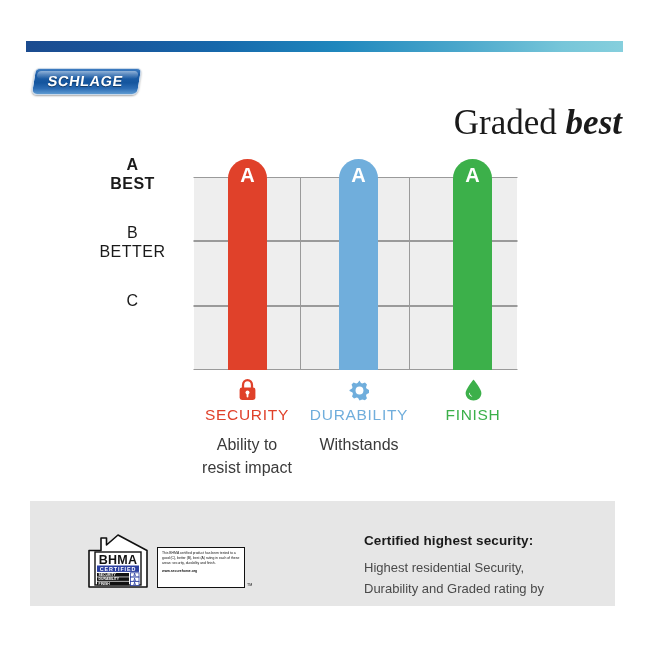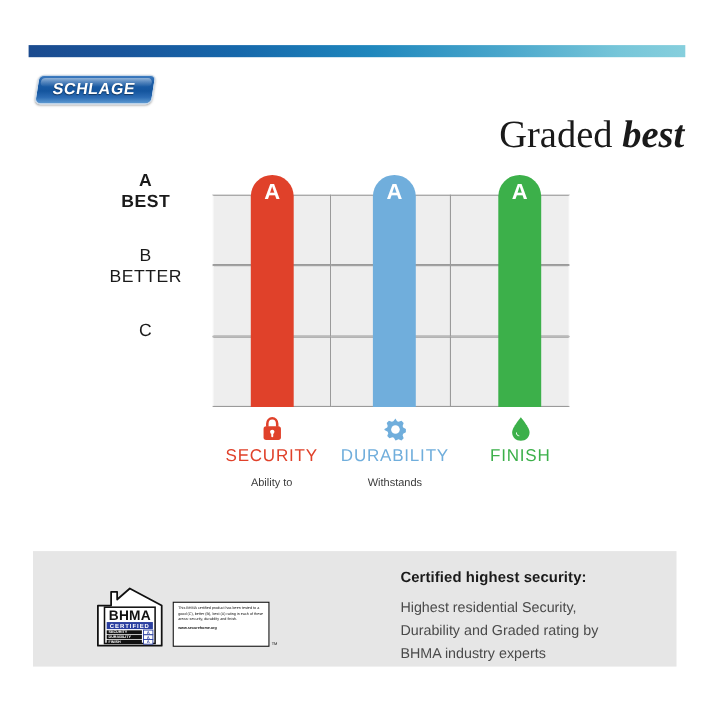--- a/index.html
+++ b/index.html
@@ -94,21 +94,21 @@
     font-size:20px;font-weight:bold;
     font-family:"Liberation Sans", sans-serif;
   }
 
   .catcol{position:absolute;width:130px;text-align:center;}
   .icon-wrap{height:28px;display:flex;align-items:center;justify-content:center;}
   .cat-name{
     font-size:15.5px;letter-spacing:.7px;margin-top:2px;
   }
   .cat-desc{
-    font-size:10px;color:#3a3a3a;line-height:1.45;margin-top:9px;
+    font-size:16px;color:#3a3a3a;line-height:1.45;margin-top:9px;
   }
 
   
   .footer{
     position:absolute;left:30px;top:501px;width:585px;height:105px;
     background:#e6e6e6;
   }
   .bhma{
     position:absolute;left:57px;top:27px;width:170px;height:60px;
   }
@@ -120,21 +120,21 @@
     position:absolute;left:70px;top:19px;width:88px;height:41px;
     border:1.3px solid #111;background:#ffffff;
     padding:3px 4px;box-sizing:border-box;
     font-size:3.4px;line-height:1.52;color:#111;
   }
   .bhma-note .url{font-weight:bold;margin-top:2px;display:block;}
   .tm{
     position:absolute;left:160px;top:55px;font-size:3.6px;color:#111;
   }
 
-  .footer-text{position:absolute;left:334px;top:16px;width:240px;}
+  .footer-text{position:absolute;left:334px;top:32px;width:240px;}
   .ft-head{
     font-size:13.5px;font-weight:bold;color:#1a1a1a;letter-spacing:.1px;
   }
   .ft-body{
     font-size:13px;color:#4a4a4a;line-height:1.62;margin-top:9px;
   }
   .ft-body div{white-space:nowrap;}
 </style>
 </head>
 <body>
@@ -204,20 +204,21 @@
         <svg width="21" height="24" viewBox="0 0 21 24" aria-hidden="true">
           <path d="M6 10V7.2C6 4.3 8.0 2.2 10.5 2.2S15 4.3 15 7.2V10" fill="none" stroke="#e0412a" stroke-width="2.3"></path>
           <rect x="2.6" y="9.6" width="15.8" height="12.4" rx="2.4" fill="#e0412a"></rect>
           <circle cx="10.5" cy="14.6" r="2.0" fill="#ffffff"></circle>
           <rect x="9.6" y="15.1" width="1.8" height="4.4" rx=".9" fill="#ffffff"></rect>
         </svg>
       </div>
       <div class="cat-name" style="color:#e0412a;">SECURITY</div>
       <div class="cat-desc">
         <div>Ability to</div>
+        <div>resist impact</div>
       </div>
     </div>
 
     <div class="catcol" style="left:294px;top:226px;">
       <div class="icon-wrap">
         <svg width="23" height="23" viewBox="0 0 24 24" aria-hidden="true">
           <path fill="#70aedc" d="M12 1.6l1.5 2.6c.5.1 1 .3 1.4.5l2.8-1 2.1 2.1-1 2.8c.2.4.4.9.5 1.4l2.6 1.5v3l-2.6 1.5c-.1.5-.3 1-.5 1.4l1 2.8-2.1 2.1-2.8-1c-.4.2-.9.4-1.4.5L12 22.4h-0l-1.5-2.6c-.5-.1-1-.3-1.4-.5l-2.8 1-2.1-2.1 1-2.8c-.2-.4-.4-.9-.5-1.4L1.6 12.5v-1l2.6-1.5c.1-.5.3-1 .5-1.4l-1-2.8 2.1-2.1 2.8 1c.4-.2.9-.4 1.4-.5L12 1.6z"></path>
           <circle cx="12" cy="12" r="4.1" fill="#ffffff"></circle>
         </svg>
       </div>
@@ -267,18 +268,17 @@
         <span class="url">www.securehome.org</span>
       </div>
       <div class="tm">TM</div>
     </div>
 
     <div class="footer-text">
       <div class="ft-head">Certified highest security:</div>
       <div class="ft-body">
         <div>Highest residential Security,</div>
         <div>Durability and Graded rating by</div>
-        <div>BHMA industry experts</div>
       </div>
     </div>
   </div>
 
 </div>
 
 </body></html>

